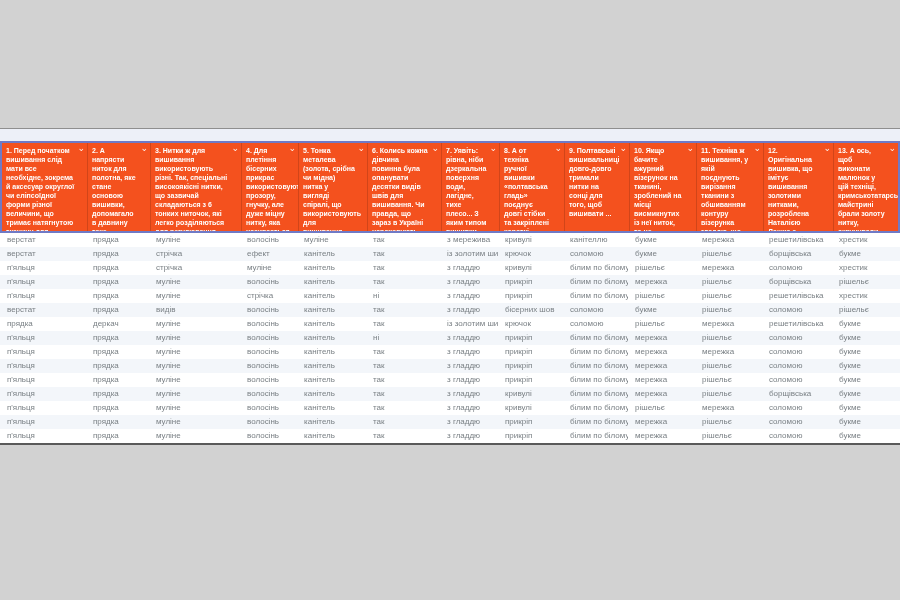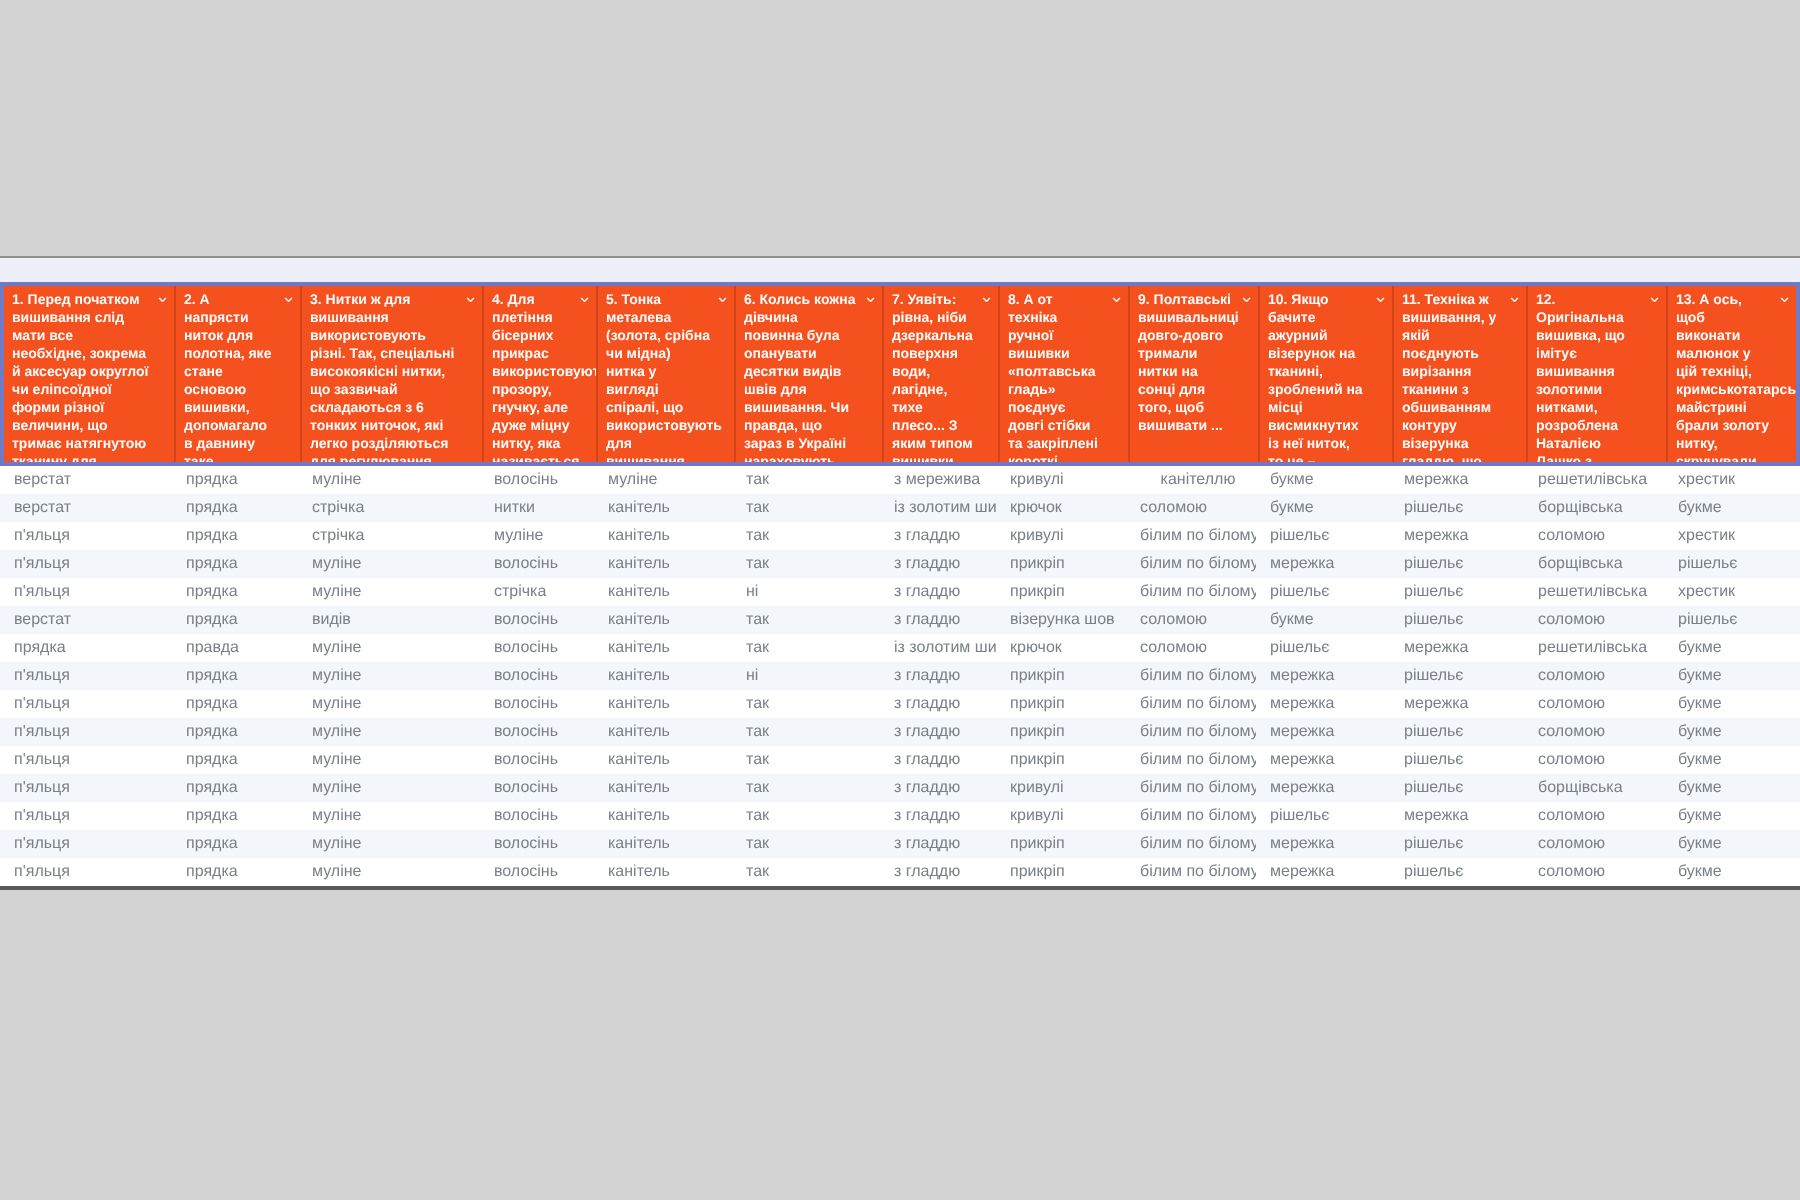--- a/index.html
+++ b/index.html
@@ -95,31 +95,31 @@
   <div class="data-rows">
       <div class="data-row">
         <div class="data-cell" style="width: 86px;">верстат</div>
         <div class="data-cell" style="width: 63px;">прядка</div>
         <div class="data-cell" style="width: 91px;">муліне</div>
         <div class="data-cell" style="width: 57px;">волосінь</div>
         <div class="data-cell" style="width: 69px;">муліне</div>
         <div class="data-cell" style="width: 74px;">так</div>
         <div class="data-cell" style="width: 58px;">з мережива</div>
         <div class="data-cell" style="width: 65px;">кривулі</div>
-        <div class="data-cell" style="width: 65px; text-align: center;">канітеллю</div>
+        <div class="data-cell" style="width: 65px;">канітеллю</div>
         <div class="data-cell" style="width: 67px;">букме</div>
         <div class="data-cell" style="width: 67px;">мережка</div>
         <div class="data-cell" style="width: 70px;">решетилівська</div>
         <div class="data-cell" style="width: 68px;">хрестик</div>
       </div>
       <div class="data-row alt">
         <div class="data-cell" style="width: 86px;">верстат</div>
         <div class="data-cell" style="width: 63px;">прядка</div>
         <div class="data-cell" style="width: 91px;">стрічка</div>
-        <div class="data-cell" style="width: 57px;">нитки</div>
+        <div class="data-cell" style="width: 57px;">ефект</div>
         <div class="data-cell" style="width: 69px;">канітель</div>
         <div class="data-cell" style="width: 74px;">так</div>
         <div class="data-cell" style="width: 58px;">із золотим шиттям</div>
         <div class="data-cell" style="width: 65px;">крючок</div>
         <div class="data-cell" style="width: 65px;">соломою</div>
         <div class="data-cell" style="width: 67px;">букме</div>
         <div class="data-cell" style="width: 67px;">рішельє</div>
         <div class="data-cell" style="width: 70px;">борщівська</div>
         <div class="data-cell" style="width: 68px;">букме</div>
       </div>
@@ -169,30 +169,30 @@
         <div class="data-cell" style="width: 68px;">хрестик</div>
       </div>
       <div class="data-row alt">
         <div class="data-cell" style="width: 86px;">верстат</div>
         <div class="data-cell" style="width: 63px;">прядка</div>
         <div class="data-cell" style="width: 91px;">видів</div>
         <div class="data-cell" style="width: 57px;">волосінь</div>
         <div class="data-cell" style="width: 69px;">канітель</div>
         <div class="data-cell" style="width: 74px;">так</div>
         <div class="data-cell" style="width: 58px;">з гладдю</div>
-        <div class="data-cell" style="width: 65px;">візерунка шов</div>
+        <div class="data-cell" style="width: 65px;">бісерних шов</div>
         <div class="data-cell" style="width: 65px;">соломою</div>
         <div class="data-cell" style="width: 67px;">букме</div>
         <div class="data-cell" style="width: 67px;">рішельє</div>
         <div class="data-cell" style="width: 70px;">соломою</div>
         <div class="data-cell" style="width: 68px;">рішельє</div>
       </div>
       <div class="data-row">
         <div class="data-cell" style="width: 86px;">прядка</div>
-        <div class="data-cell" style="width: 63px;">правда</div>
+        <div class="data-cell" style="width: 63px;">деркач</div>
         <div class="data-cell" style="width: 91px;">муліне</div>
         <div class="data-cell" style="width: 57px;">волосінь</div>
         <div class="data-cell" style="width: 69px;">канітель</div>
         <div class="data-cell" style="width: 74px;">так</div>
         <div class="data-cell" style="width: 58px;">із золотим шиттям</div>
         <div class="data-cell" style="width: 65px;">крючок</div>
         <div class="data-cell" style="width: 65px;">соломою</div>
         <div class="data-cell" style="width: 67px;">рішельє</div>
         <div class="data-cell" style="width: 67px;">мережка</div>
         <div class="data-cell" style="width: 70px;">решетилівська</div>

